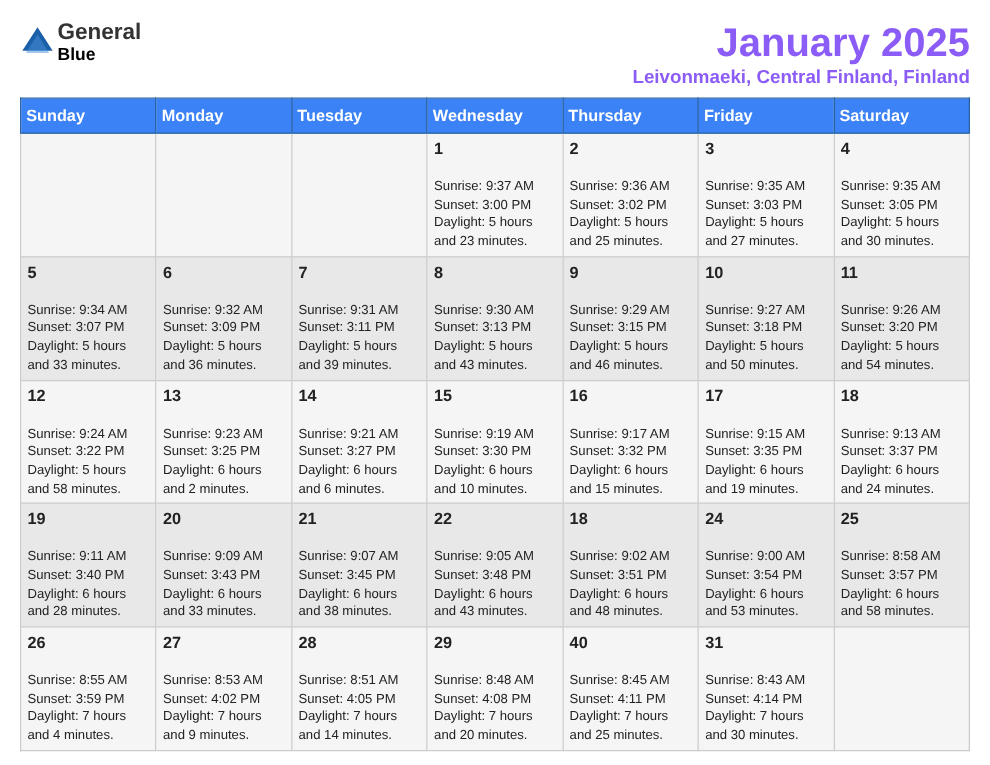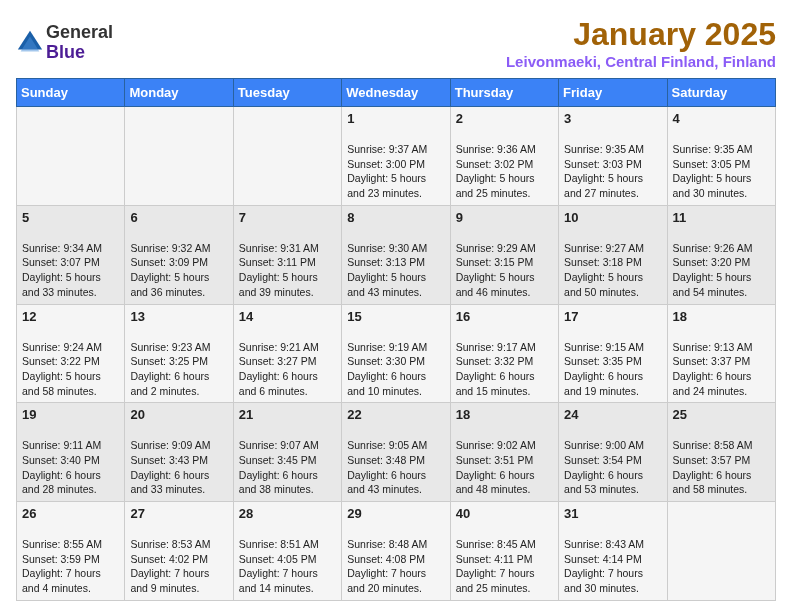--- a/index.html
+++ b/index.html
@@ -5,55 +5,55 @@
     * { box-sizing: border-box; margin: 0; padding: 0; }
     body {
       font-family: Arial, sans-serif;
       background: #fff;
       width: 792px;
       min-height: 612px;
       padding: 16px;
     }
     .header {
       display: flex;
-      align-items: center;
+      align-items: flex-start;
       justify-content: space-between;
       margin-bottom: 8px;
     }
     .logo {
       display: flex;
       align-items: center;
     }
     .logo-text {
       display: flex;
       flex-direction: column;
       line-height: 1.1;
     }
     .logo-general {
       font-size: 18px;
       font-weight: bold;
       color: #333;
     }
     .logo-blue {
-      font-size: 18px;
-      font-weight: bold;
-      color: #4c1d95;
+      font-size: 14px;
+      font-weight: bold;
+      color: #000000;
     }
     .logo-icon {
       width: 28px;
       height: 28px;
       margin-right: 2px;
     }
     .title-block {
       text-align: right;
     }
     .main-title {
       font-size: 32px;
       font-weight: bold;
-      color: #a16207;
+      color: #8b5cf6;
     }
     .subtitle {
       font-size: 15px;
       color: #8b5cf6;
       font-weight: bold;
     }
     table {
       width: 100%;
       border-collapse: collapse;
       table-layout: fixed;

